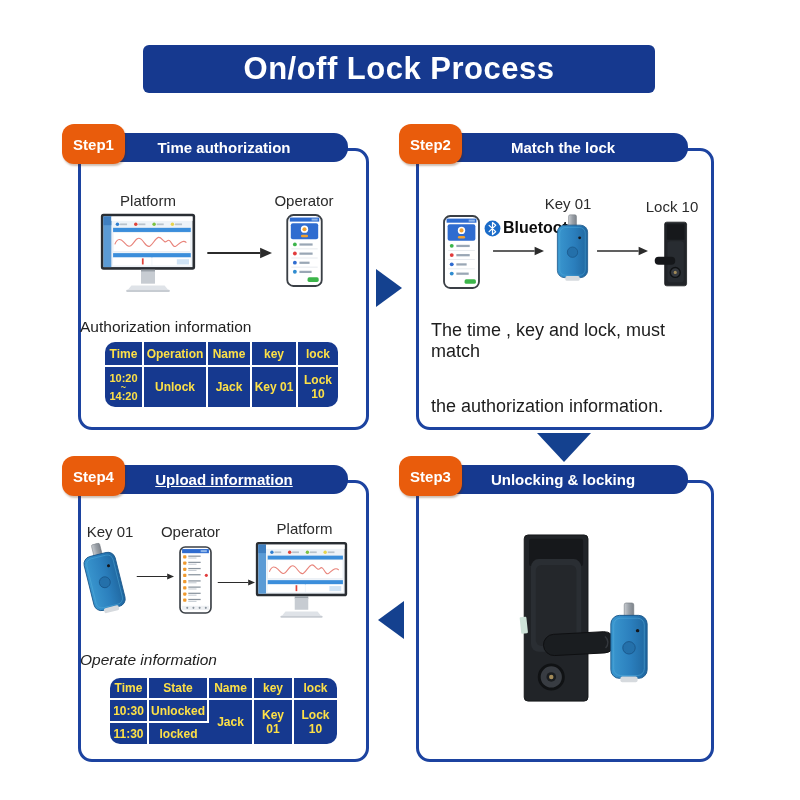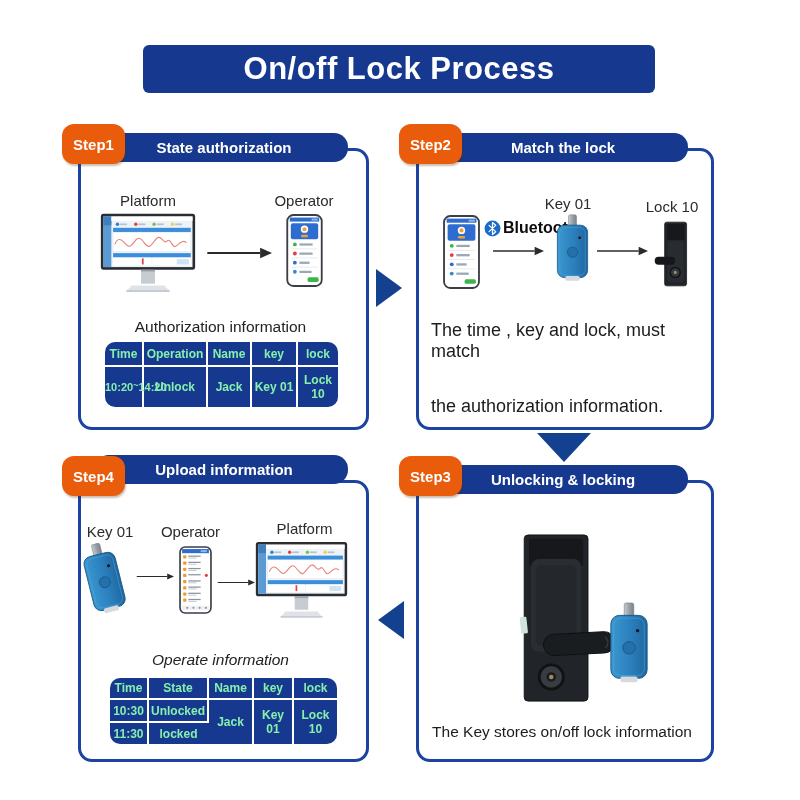--- a/index.html
+++ b/index.html
@@ -18,21 +18,21 @@
   #panel2 { left:416px; top:148px; width:292px; height:276px; }
   #panel3 { left:416px; top:480px; width:292px; height:276px; }
   #panel4 { left:78px;  top:480px; width:285px; height:276px; }
 
   .phead { position:absolute; height:29px; background:#16398f; border-radius:8px 14px 14px 8px;
            color:#fff; font-weight:bold; font-size:15px; display:flex; align-items:center;
            justify-content:center; z-index:2; }
   #phead1 { left:100px; top:133px; width:248px; }
   #phead2 { left:438px; top:133px; width:250px; }
   #phead3 { left:438px; top:465px; width:250px; }
-  #phead4 { left:100px; top:455px; width:248px; }
+  #phead4 { left:100px; top:465px; width:248px;text-decoration:underline; }
 
   .badge { position:absolute; width:63px; height:40px; background:#e95c0c; border-radius:12px;
            color:#fff; font-weight:bold; font-size:15px; display:flex; align-items:center;
            justify-content:center; z-index:3; box-shadow:1px 2px 2px rgba(90,40,0,0.3); }
   #badge1 { left:62px;  top:124px; }
   #badge2 { left:399px; top:124px; }
   #badge3 { left:399px; top:456px;text-align:right; }
   #badge4 { left:62px;  top:456px; }
 
   
@@ -42,21 +42,21 @@
   #lbl-p2-key      { left:528px; top:195px; width:80px; }
   #lbl-p2-lock     { left:631px; top:198px; width:82px; }
   #lbl-p4-key      { left:70px;  top:523px; width:80px; }
   #lbl-p4-operator { left:148px; top:523px; width:85px; }
   #lbl-p4-platform { left:262px; top:520px; width:85px; }
 
   .note { position:absolute; left:431px; width:262px; font-size:18px; color:#1c1c1c; }
   #note1 { top:320px; } #note2 { top:350px;margin-top:46px; }
   .caption { position:absolute; left:420px; top:723px; width:284px; text-align:center;
              font-size:15.5px; color:#1c1c1c; }
-  .tbl-title { position:absolute; width:281px; text-align:center; font-size:15.5px; color:#222; }
+  .tbl-title { position:absolute; width:281px; text-align:left; font-size:15.5px; color:#222; }
   #ttl1 { left:80px; top:318px; }
   #ttl4 { left:80px; top:651px;font-style:italic; }
 
   
   .ill { position:absolute; z-index:2; }
   #mon1    { left:100px; top:212px; width:96px;  height:84px; }
   #phone1  { left:286px; top:214px; width:37px;  height:73px; }
   #arrow1  { left:206px; top:246px; width:66px;  height:14px; }
   #phone2  { left:443px; top:214px; width:37px;  height:76px; }
   #bticon  { left:484px; top:220px; width:17px;  height:17px; }
@@ -73,31 +73,31 @@
   #arrow4b { left:217px; top:577px; width:38px;  height:11px; }
   #mon4    { left:255px; top:540px; width:93px;  height:82px; }
   #tri-right { left:375px; top:268px; width:28px; height:40px; }
   #tri-down  { left:536px; top:432px; width:56px; height:31px; }
   #tri-left  { left:377px; top:600px; width:28px; height:40px; }
 
   
   .tbl-wrap { position:absolute; background:#16398f; border-radius:10px; overflow:hidden; z-index:2; }
   #tbl1 { left:105px; top:342px; width:233px; }
   #tbl4 { left:110px; top:678px; width:227px; }
-  table.tbl { border-collapse:collapse; table-layout:fixed; width:100%; color:#86efac; }
+  table.tbl { border-collapse:collapse; table-layout:fixed; width:100%; color:#fde047; }
   .tbl td { border-right:2px solid #fff; border-bottom:2px solid #fff; text-align:center;
             vertical-align:middle; font-size:12px; font-weight:bold; padding:0; }
   .tbl td:last-child { border-right:none; }
   .tbl tr:last-child td { border-bottom:none; }
   .tbl td.rs { border-bottom:none; }
   .t1 .hrow td { height:23px; }
   .t1 .drow td { height:40px; }
   .t4 .hrow td { height:20px; }
   .t4 .drow td { height:21px; }
-  .tstack { display:flex; flex-direction:row; line-height:11px; font-size:11px; }
+  .tstack { display:flex; flex-direction:column; line-height:11px; font-size:11px; }
   .tstack .tilde { font-size:9px; line-height:7px; }
 </style>
 </head>
 <body>
 
 <div class="page">
 
   <svg width="0" height="0" style="position:absolute" aria-hidden="true">
     <defs>
       <linearGradient id="gmetal" x1="0" y1="0" x2="1" y2="0">
@@ -241,21 +241,21 @@
     </defs>
   </svg>
 
   <div class="banner">On/off Lock Process</div>
 
   <div class="panel" id="panel1"></div>
   <div class="panel" id="panel2"></div>
   <div class="panel" id="panel3"></div>
   <div class="panel" id="panel4"></div>
 
-  <div class="phead" id="phead1">State authorization</div>
+  <div class="phead" id="phead1">Time authorization</div>
   <div class="phead" id="phead2">Match the lock</div>
   <div class="phead" id="phead3">Unlocking &amp;  locking</div>
   <div class="phead" id="phead4">Upload information</div>
 
   <div class="badge" id="badge1">Step1</div>
   <div class="badge" id="badge2">Step2</div>
   <div class="badge" id="badge3">Step3</div>
   <div class="badge" id="badge4">Step4</div>
 
   <svg class="ill" id="tri-right" viewBox="0 0 28 40">
@@ -338,21 +338,20 @@
     </svg>
   <div class="note" id="note1">The time ,  key and lock,  must match</div>
   <div class="note" id="note2">the authorization information.</div>
 
   <svg class="ill" id="lockb3">
       <use href="#sym-lock-b"></use>
     </svg>
   <svg class="ill" id="key3">
       <use href="#sym-key"></use>
     </svg>
-  <div class="caption">The Key stores on/off lock information</div>
 
   <div class="lbl" id="lbl-p4-key">Key 01</div>
   <div class="lbl" id="lbl-p4-operator">Operator</div>
   <div class="lbl" id="lbl-p4-platform">Platform</div>
   <svg class="ill" id="key4">
       <use href="#sym-key"></use>
     </svg>
   <svg class="ill" id="arrow4a" viewBox="0 0 100 20">
       <use href="#sym-arrow"></use>
     </svg>

